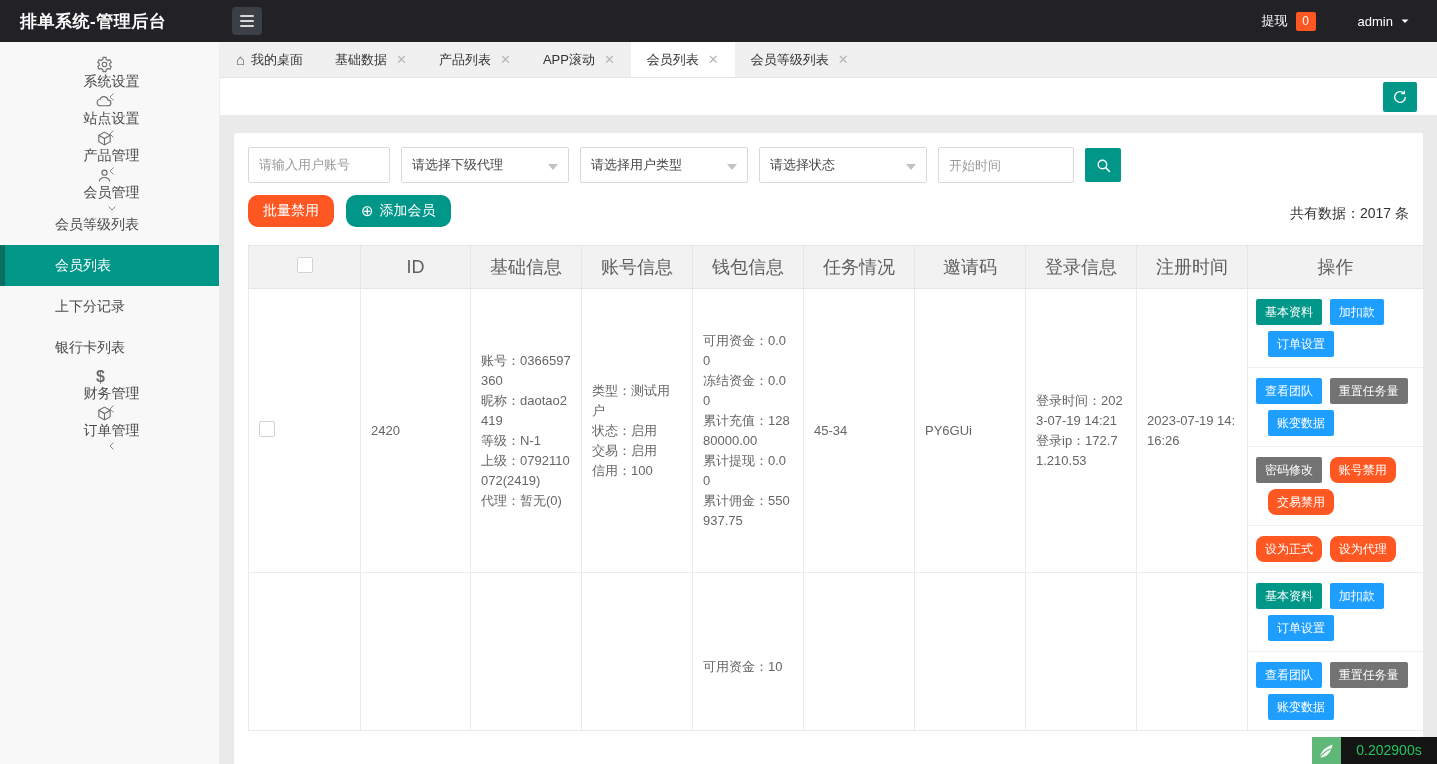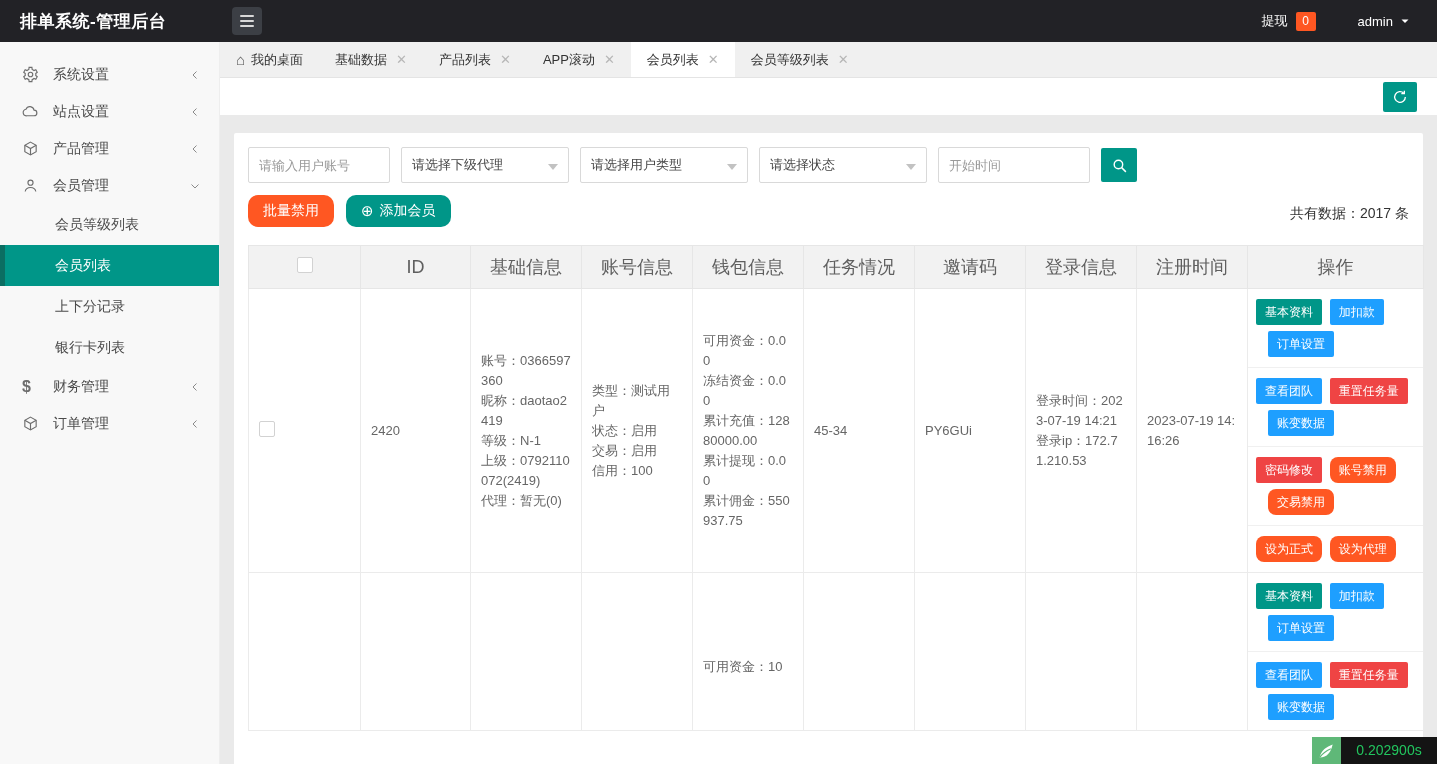--- a/index.html
+++ b/index.html
@@ -12,21 +12,21 @@
   .topbar .brand { width:220px; padding-left:20px; font-size:17px; font-weight:bold; letter-spacing:.5px; }
   .hamburger { width:30px; height:28px; background:#3c3f45; border-radius:4px; margin-left:12px; display:flex; flex-direction:column; justify-content:center; align-items:center; gap:3px; cursor:pointer; }
   .hamburger i { display:block; width:14px; height:2px; background:#d8d8d8; border-radius:1px; }
   .topbar .spacer { flex:1; }
   .withdraw { display:flex; align-items:center; font-size:13px; gap:8px; cursor:pointer; }
   .badge { min-width:20px; height:19px; background:#FF5722; color:#fff; border-radius:2px; font-size:12px; line-height:19px; text-align:center; padding:0 4px; }
   .userbox { display:flex; align-items:center; gap:6px; font-size:13px; margin:0 26px 0 42px; cursor:pointer; }
 
   
   .sidebar { position:absolute; top:42px; left:0; bottom:0; width:220px; background:#f8f8f8; border-right:1px solid #eee; z-index:20; }
-  .side-item { display:flex; align-items:center; height:37px; padding:0 18px 0 22px; color:#4a4a4a; font-size:14px; cursor:pointer; }
+  .side-item { display:flex; align-items:center; height:37px; padding:0 18px 0 22px; color:#4a4a4a; font-size:14px; cursor:pointer;flex-direction:column; }
   .side-item .s-icon { width:17px; height:17px; margin-right:14px; color:#6d6d6d; display:inline-flex; }
   .side-item .s-icon svg { width:17px; height:17px; }
   .side-item .lbl { flex:1; }
   .chev { width:12px; height:12px; color:#8a8a8a; display:inline-flex; }
   .chev svg { width:12px; height:12px; }
   .sub-item { height:41px; line-height:41px; padding-left:55px; font-size:14px; color:#4a4a4a; cursor:pointer; }
   .sub-item.active { background:#009688; color:#fff; border-left:5px solid #0b6e62; padding-left:50px; }
   .dollar-glyph { font-size:16px; line-height:17px; color:#6d6d6d; font-weight:bold; }
 
   
@@ -40,22 +40,22 @@
   .refresh-btn { position:absolute; right:20px; top:4px; width:34px; height:30px; background:#009688; border-radius:2px; display:flex; align-items:center; justify-content:center; cursor:pointer; }
   .refresh-btn svg { width:16px; height:16px; }
 
   .workspace { position:absolute; top:73px; left:0; right:0; bottom:0; background:#eaeaea; padding:18px 14px; overflow:hidden; }
   .card { background:#fff; border-radius:2px; padding:8px 14px 14px 14px; min-height:900px; }
 
   
   .filters { display:flex; align-items:center; gap:11px; padding-top:6px; }
   .f-input { height:36px; border:1px solid #d9d9d9; border-radius:2px; padding:0 10px; font-size:13px; color:#333; background:#fff; font-family:inherit; }
   .f-input::placeholder { color:#9a9a9a; }
-  .f-account { width:142px; }
-  .f-time { width:152px; }
+  .f-account { width:142px;font-family:Liberation Serif, serif; }
+  .f-time { width:136px; }
   .sel { position:relative; height:36px; border:1px solid #d9d9d9; border-radius:2px; background:#fff; width:168px; display:flex; align-items:center; padding:0 28px 0 10px; font-size:13px; color:#444; cursor:pointer; }
   .sel .caret { position:absolute; right:10px; top:16px; width:0; height:0; border-left:5px solid transparent; border-right:5px solid transparent; border-top:6px solid #c2c2c2; }
   .search-btn { width:36px; height:34px; background:#009688; border:none; border-radius:2px; display:flex; align-items:center; justify-content:center; cursor:pointer; }
   .search-btn svg { width:17px; height:17px; }
 
   
   .actionrow { display:flex; align-items:flex-end; margin-top:12px; }
   .btn { display:inline-flex; align-items:center; height:32px; padding:0 15px; border:none; border-radius:10px; color:#fff; font-size:14px; cursor:pointer; font-family:inherit; }
   .btn-orange { background:#FF5722; }
   .btn-teal { background:#009688; }
@@ -67,21 +67,21 @@
   table.grid { width:100%; border-collapse:collapse; table-layout:fixed; margin-top:18px; }
   .grid th { background:#f2f2f2; font-weight:normal; font-size:18px; color:#5f5f5f; text-align:center; height:43px; padding:0 10px; border:1px solid #e6e6e6; }
   .grid td { border:1px solid #ebebeb; font-size:13px; color:#666; padding:8px 10px; vertical-align:middle; }
   .cell-line { line-height:20px; word-break:break-all; }
   .ckbox { width:16px; height:16px; border:1px solid #d2d2d2; border-radius:2px; background:#fff; display:inline-block; cursor:pointer; }
   .ops-cell { padding:0 !important; vertical-align:top !important; }
   .op-group { padding:7px 8px 7px 20px; border-bottom:1px solid #f0f0f0; }
   .op-group:last-child { border-bottom:none; }
   .op-btn { display:inline-block; height:26px; line-height:26px; padding:0 9px; border-radius:2px; color:#fff; font-size:12px; margin:3px 4px 3px 0; cursor:pointer; white-space:nowrap; }
   .op-btn.first { margin-left:-12px; }
-  .c-teal { background:#009688; } .c-blue { background:#1E9FFF; } .c-yellow { background:#ef4444; } .c-red { background:#FF5722;border-radius:8px; }
+  .c-teal { background:#009688; } .c-blue { background:#1E9FFF; } .c-yellow { background:#737373; } .c-red { background:#FF5722;border-radius:8px; }
   .wallet2 { vertical-align:top !important; padding-top:84px !important; }
 
   
   .trace { position:absolute; right:0; bottom:0; display:flex; align-items:flex-end; z-index:40; }
   .trace .leaf { width:29px; height:27px; background:#5FB878; display:flex; align-items:center; justify-content:center; }
   .trace .leaf svg { width:21px; height:21px; }
   .trace .time { height:27px; background:#141414; color:#22c55e; font-size:14px; line-height:27px; padding:0 10px; min-width:96px; text-align:center; }
 </style>
 </head>
 <body>

